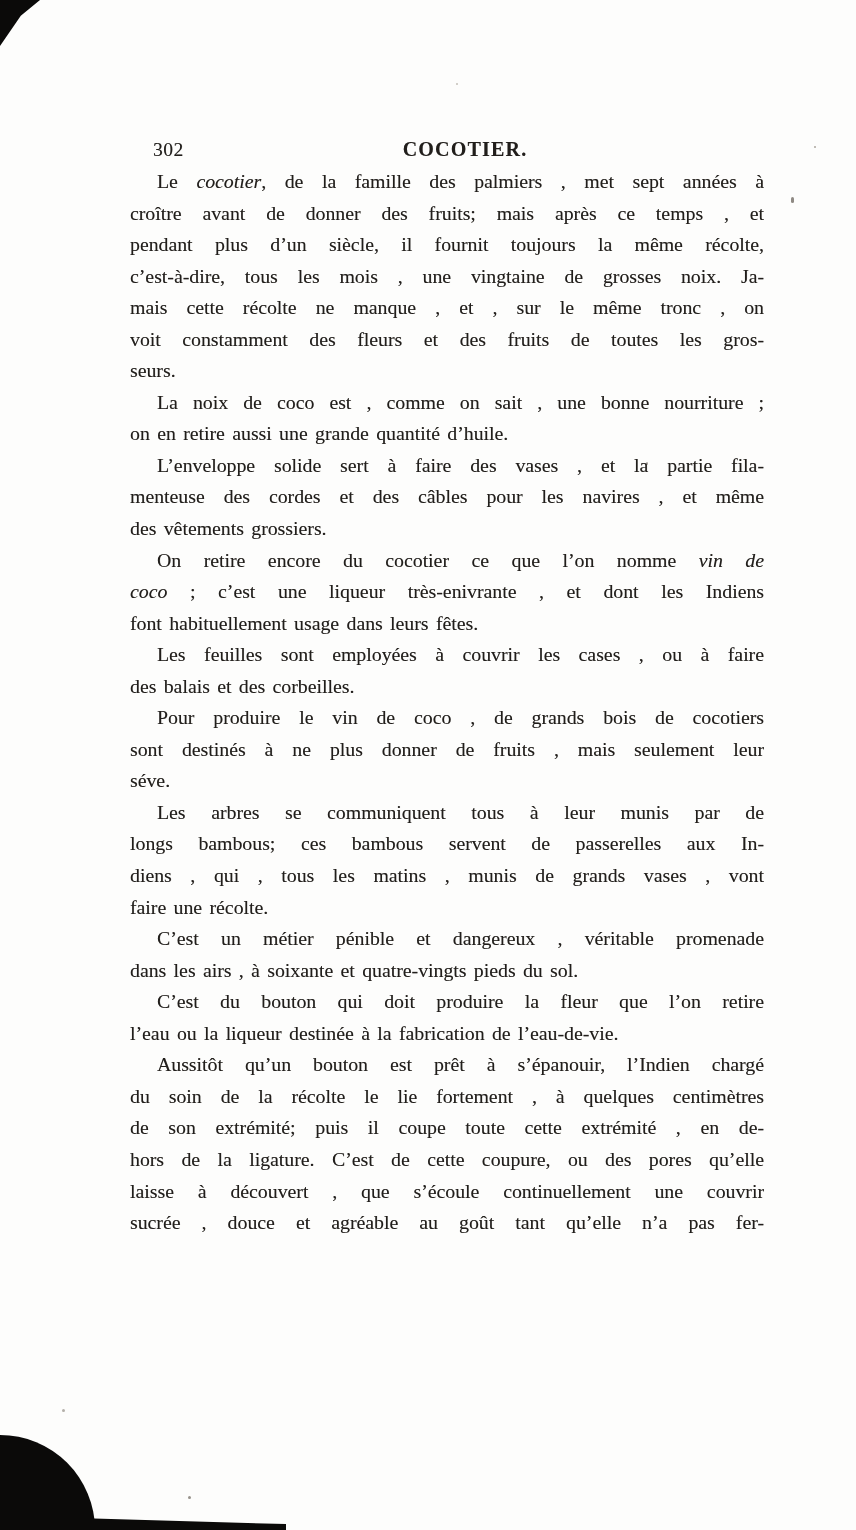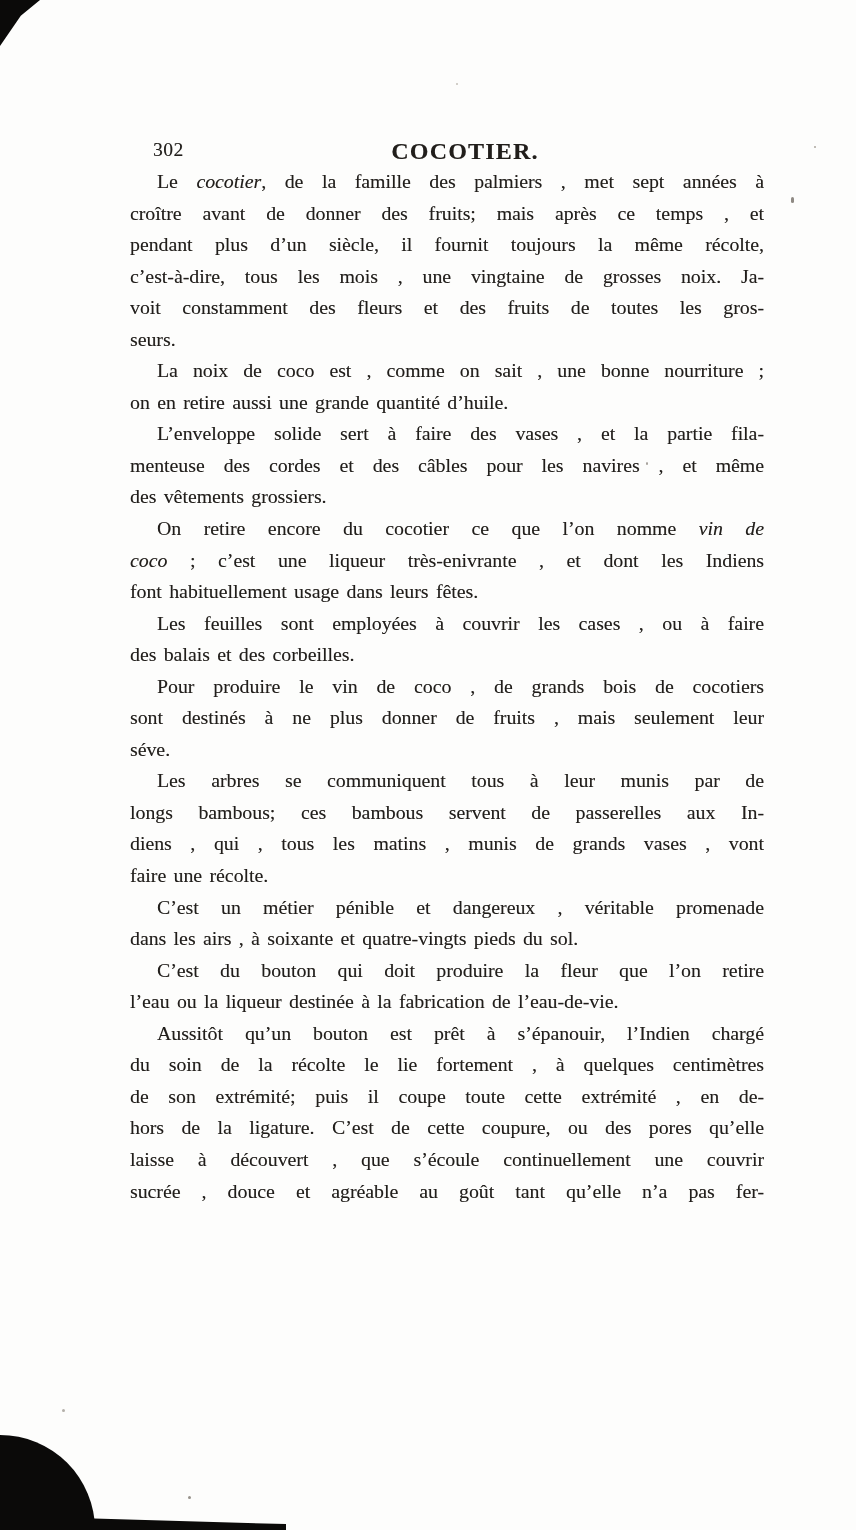--- a/index.html
+++ b/index.html
@@ -44,21 +44,21 @@
   .pagehead{
     position:absolute;left:114px;top:138px;width:634px;height:24px;margin-left:34px;
   }
   .pagenum{
     position:absolute;left:5px;top:1px;
     font-size:19.5px;letter-spacing:.5px;
     text-shadow:.2px .2px 0 rgba(33,30,27,.45);
   }
   .runtitle{
     display:block;width:100%;text-align:center;
-    font-size:24px;font-weight:700;letter-spacing:1.2px;
+    font-size:20px;font-weight:700;letter-spacing:1.2px;
     text-shadow:.2px .2px 0 rgba(33,30,27,.4);
   }
   
   .textblock{
     position:absolute;left:130px;top:166px;width:634px;
     font-size:19.8px;
     text-shadow:.2px .2px 0 rgba(33,30,27,.42);
   }
   .para{width:100%;}
   .line{
@@ -89,20 +89,21 @@
     <span class="pagenum">302</span>
     <span class="runtitle">COCOTIER.</span>
   </header>
 
   <main class="textblock">
       <div class="para">
         <div class="line first"><span>Le </span><i>cocotier</i><span>, de la famille des palmiers , met sept années à</span></div>
         <div class="line"><span>croître avant de donner des fruits; mais après ce temps , et</span></div>
         <div class="line"><span>pendant plus d’un siècle, il fournit toujours la même récolte,</span></div>
         <div class="line"><span>c’est-à-dire, tous les mois , une vingtaine de grosses noix. Ja-</span></div>
+        <div class="line"><span>mais cette récolte ne manque , et , sur le même tronc , on</span></div>
         <div class="line"><span>voit constamment des fleurs et des fruits de toutes les gros-</span></div>
         <div class="line last"><span>seurs.</span></div>
       </div>
       <div class="para">
         <div class="line first"><span>La noix de coco est , comme on sait , une bonne nourriture ;</span></div>
         <div class="line last"><span>on en retire aussi une grande quantité d’huile.</span></div>
       </div>
       <div class="para">
         <div class="line first"><span>L’enveloppe solide sert à faire des vases , et la partie fila-</span></div>
         <div class="line"><span>menteuse des cordes et des câbles pour les navires , et même</span></div>

